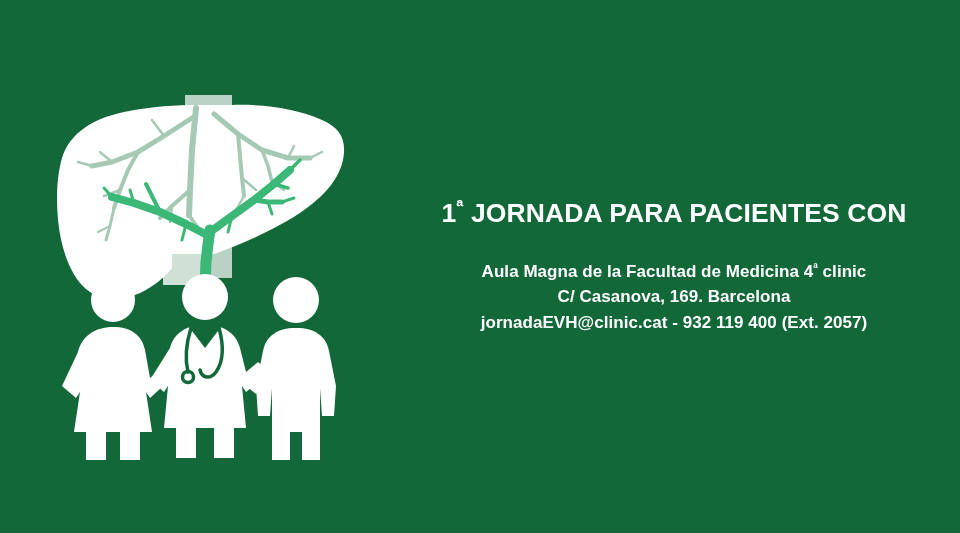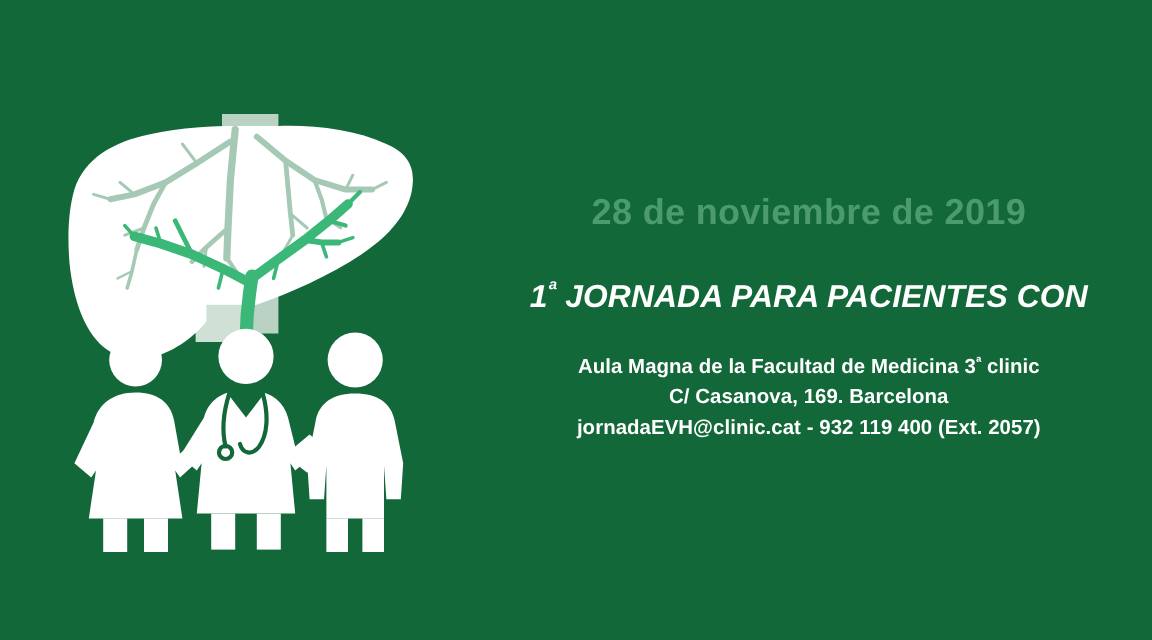--- a/index.html
+++ b/index.html
@@ -64,21 +64,21 @@
   #event-title {
     margin: 0 0 28px 0;
     color: #ffffff;
     font-size: 26.5px;
     font-weight: bold;
     line-height: 1.27;
     letter-spacing: 0.1px;
     text-transform: uppercase;
     white-space: nowrap;
   }
-  #event-title .tline { display: block; font-style: italic; }
+  #event-title .tline { display: block; }
   #event-title .ord {
     font-size: 0.72em;
     vertical-align: 0.45em;
     line-height: 0;
   }
 
   #venue-block {
     margin: 0;
     color: #ffffff;
     font-size: 17px;
@@ -242,31 +242,30 @@
         <rect x="302" y="432" width="18" height="28"></rect>
 
         <path d="M256 374 L246 386 L256 394 L268 382 Z"></path>
       </g>
 
     </svg>
   </div>
 
   <div id="text-panel">
 
-    <div id="event-date">28 de noviembre de 2019</div>
 
     <h1 id="event-title">
       <span class="tline">
         <span>1</span><span class="ord">ª</span><span> JORNADA PARA PACIENTES CON</span>
       </span>
     </h1>
 
     <div id="venue-block">
       <span class="vline">
-        <span>Aula Magna de la Facultad de Medicina 3</span><span class="ord">ª</span><span> clinic</span>
+        <span>Aula Magna de la Facultad de Medicina 4</span><span class="ord">ª</span><span> clinic</span>
       </span>
       <span class="vline">C/ Casanova, 169. Barcelona</span>
       <span class="vline">jornadaEVH@clinic.cat - 932 119 400 (Ext. 2057)</span>
     </div>
 
   </div>
 
 </div>
 
 </body></html>

